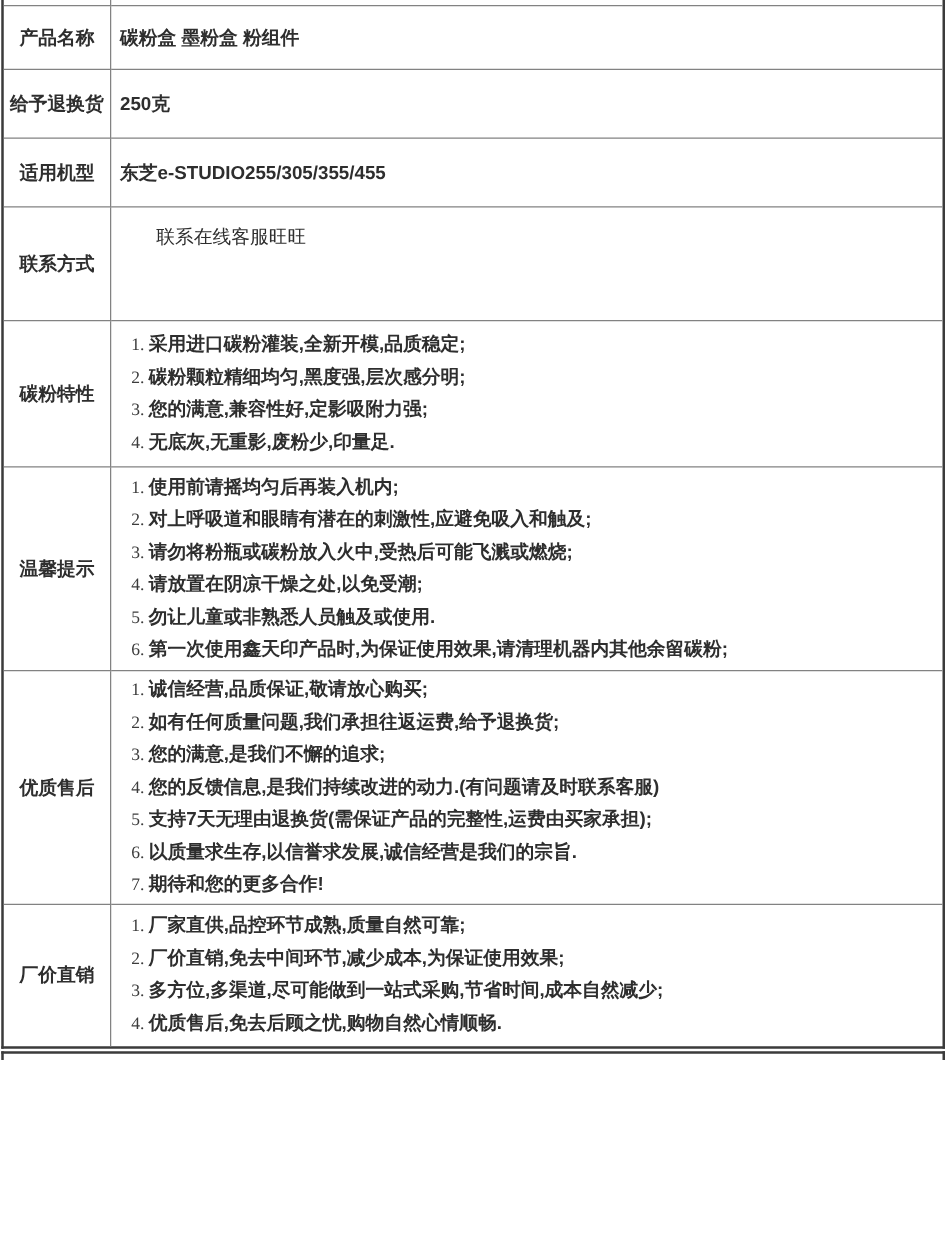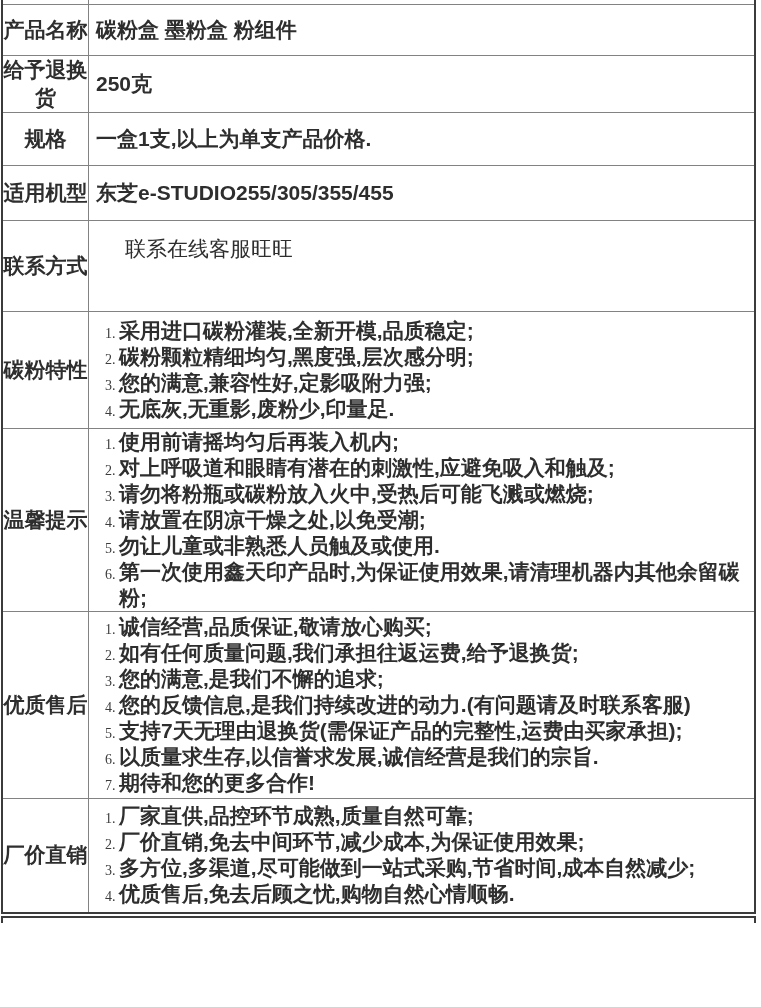--- a/index.html
+++ b/index.html
@@ -25,21 +25,21 @@
   }
   table.spec {
     width: 100%;
     border-collapse: collapse;
     border-style: hidden; 
     table-layout: fixed;
   }
   table.spec td {
     border: 1px solid #828282;
     padding: 0;
-    font-size: 21px;
+    font-size: 15px;
     font-weight: bold;
     color: #2e2e2e;
     vertical-align: middle;
   }
   td.label-cell {
     width: 85px;
     text-align: center;
     letter-spacing: 0px;
   }
   td.value-cell .plain-value {
@@ -101,26 +101,20 @@
 
 
 
         <tr style="height:55px;">
           <td class="label-cell">给予退换货</td>
           <td class="value-cell">
             <div class="plain-value">250克</div>
           </td>
         </tr>
 
-        <tr style="height:53px;">
-          <td class="label-cell">规格</td>
-          <td class="value-cell">
-            <div class="plain-value">一盒1支,以上为单支产品价格.</div>
-          </td>
-        </tr>
 
         <tr style="height:55px;margin-left:28px;">
           <td class="label-cell">适用机型</td>
           <td class="value-cell">
             <div class="plain-value">东芝e-STUDIO255/305/355/455</div>
           </td>
         </tr>
 
         <tr style="height:91px;">
           <td class="label-cell">联系方式</td>

